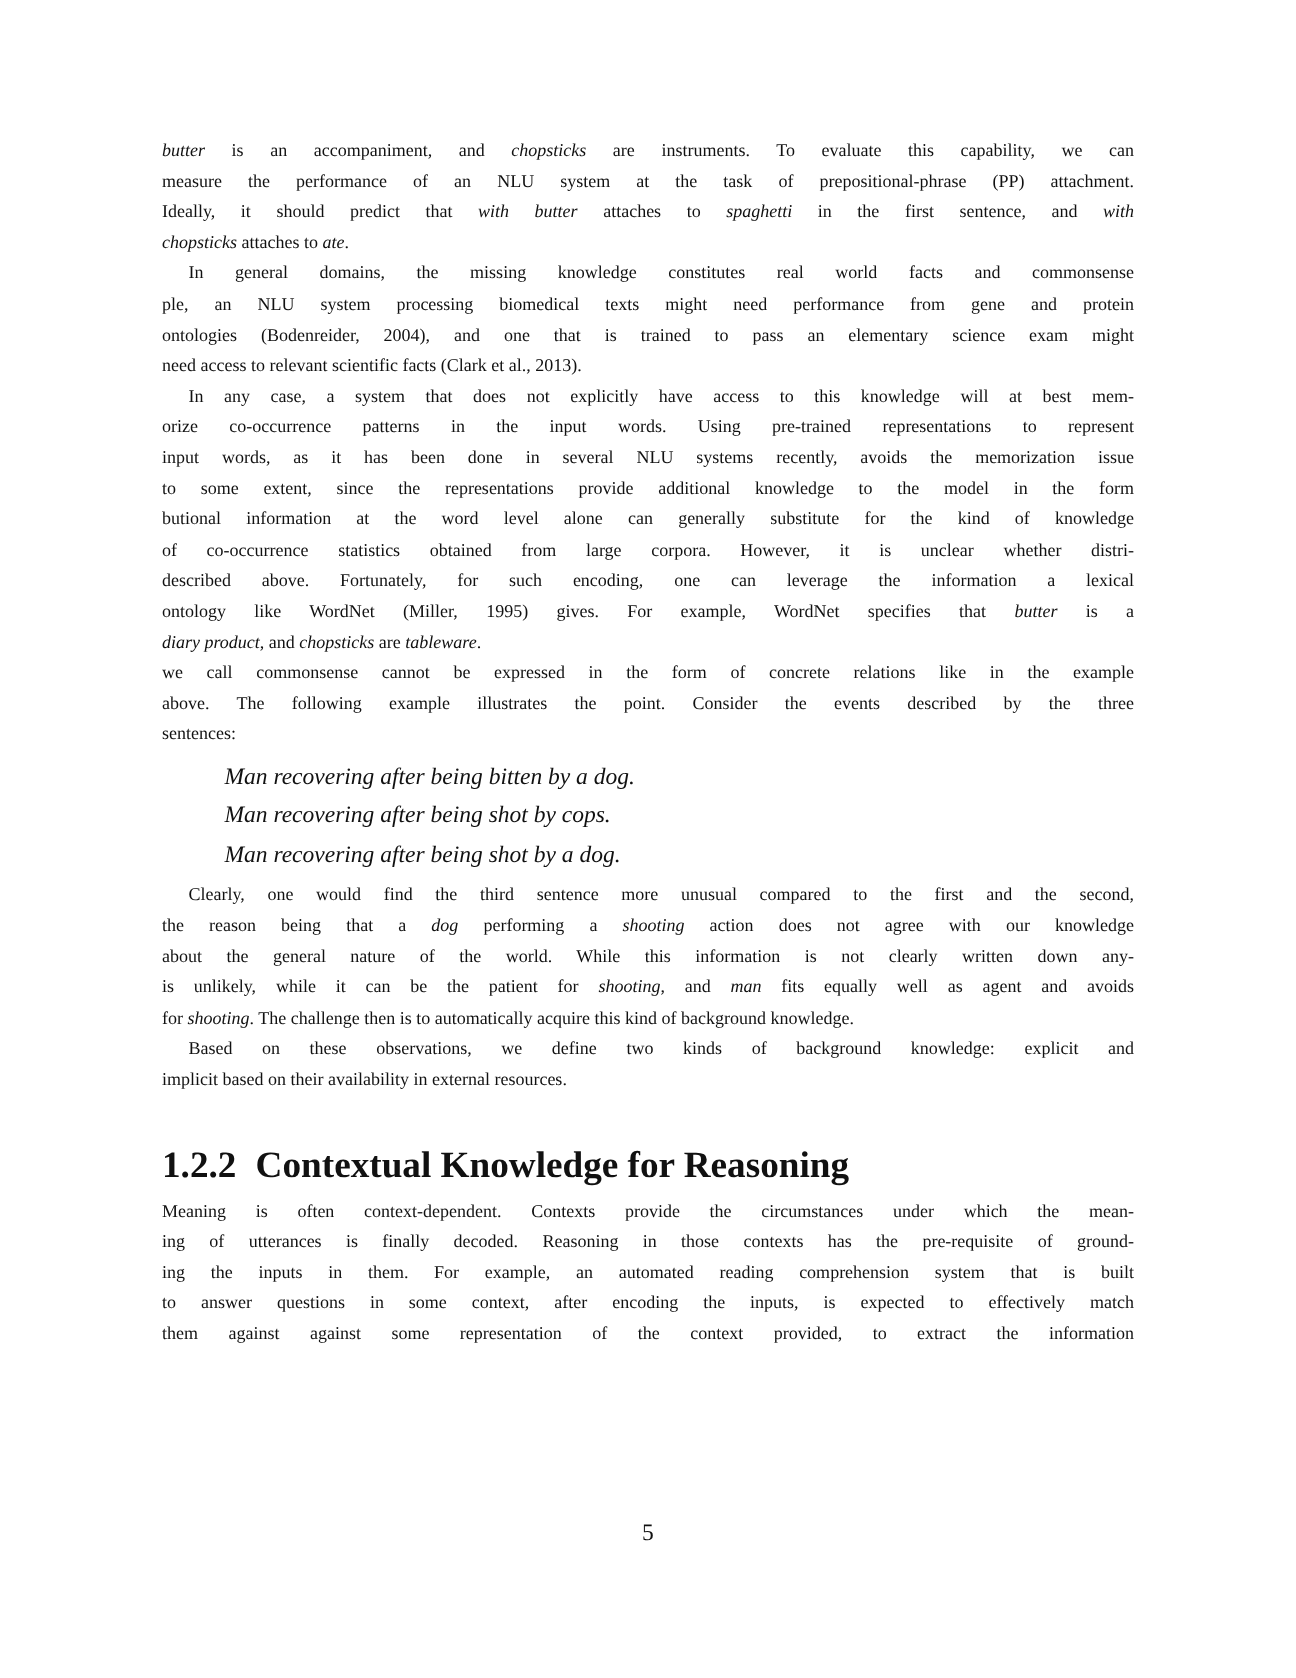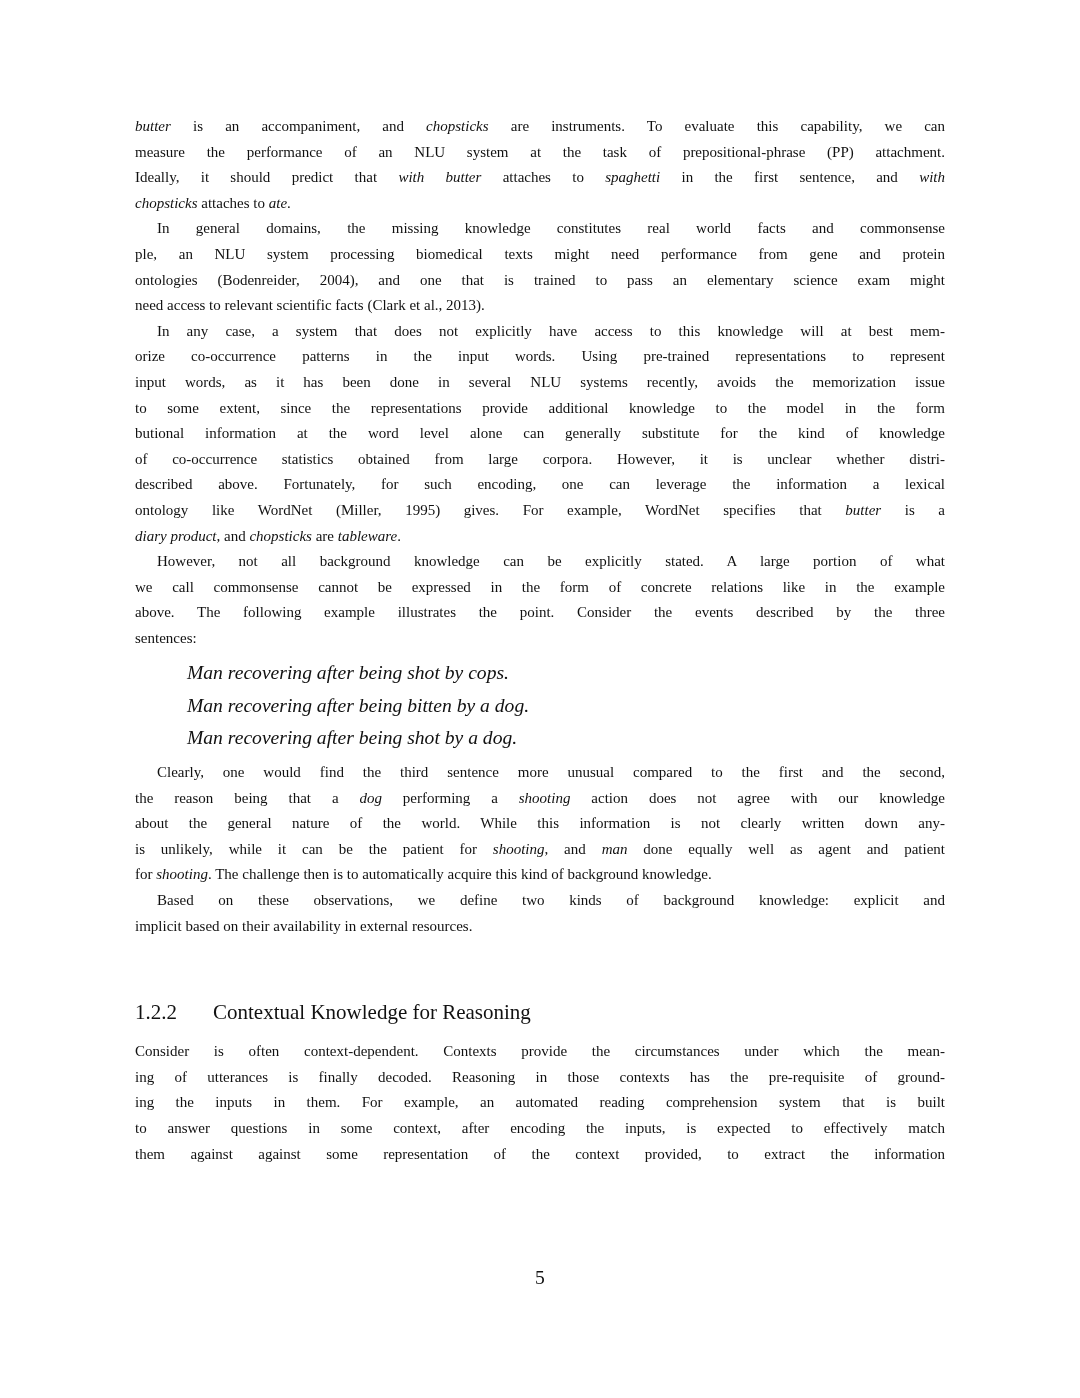--- a/index.html
+++ b/index.html
@@ -44,25 +44,25 @@
       padding-left: 52px;
       font-style: italic;
       white-space: nowrap;
     }
     .gap-ex-top { height: 6px; }
     .gap-ex-bottom { height: 5px; }
     i, .it { font-style: italic; }
     b { font-weight: normal; }
     .section-heading {
       display: block;
-      font-size: 21px;
-      font-weight: normal;
+      font-size: 31px;
+      font-weight: bold;
       line-height: 30px;
       height: 30px;
-      margin-top: 58px;
+      margin-top: 42px;
       margin-bottom: 12px;
       white-space: nowrap;
     }
     .section-heading .num {
       display: inline-block;
       width: 78px;
     }
     .page-number {
       position: absolute;
       left: 0;
@@ -98,53 +98,52 @@
       <span class="line"><span>input words, as it has been done in several NLU systems recently, avoids the memorization issue</span></span>
       <span class="line"><span>to some extent, since the representations provide additional knowledge to the model in the form</span></span>
       <span class="line"><span>butional information at the word level alone can generally substitute for the kind of knowledge</span></span>
       <span class="line"><span>of co-occurrence statistics obtained from large corpora. However, it is unclear whether distri-</span></span>
       <span class="line"><span>described above. Fortunately, for such encoding, one can leverage the information a lexical</span></span>
       <span class="line"><span>ontology like WordNet (Miller, 1995) gives. For example, WordNet specifies that </span><i>butter</i><span> is a</span></span>
       <span class="line last"><i>diary product</i><span>, and </span><i>chopsticks</i><span> are </span><i>tableware</i><span>.</span></span>
     </div>
 
   <div class="paragraph">
-      <span class="line indent"><span>However, not all background knowledge can be explicitly stated. A large portion of what</span></span>
       <span class="line"><span>we call commonsense cannot be expressed in the form of concrete relations like in the example</span></span>
       <span class="line"><span>above. The following example illustrates the point. Consider the events described by the three</span></span>
       <span class="line last"><span>sentences:</span></span>
     </div>
 
   <div class="gap-ex-top"></div>
   <div class="examples">
+    <span class="example">Man recovering after being bitten by a dog.</span>
     <span class="example">Man recovering after being shot by cops.</span>
-    <span class="example">Man recovering after being bitten by a dog.</span>
     <span class="example">Man recovering after being shot by a dog.</span>
   </div>
   <div class="gap-ex-bottom"></div>
 
   <div class="paragraph">
       <span class="line indent"><span>Clearly, one would find the third sentence more unusual compared to the first and the second,</span></span>
       <span class="line"><span>the reason being that a </span><i>dog</i><span> performing a </span><i>shooting</i><span> action does not agree with our knowledge</span></span>
       <span class="line"><span>about the general nature of the world. While this information is not clearly written down any-</span></span>
-      <span class="line"><span>is unlikely, while it can be the patient for </span><i>shooting</i><span>, and </span><i>man</i><span> done equally well as agent and patient</span></span>
+      <span class="line"><span>is unlikely, while it can be the patient for </span><i>shooting</i><span>, and </span><i>man</i><span> fits equally well as agent and avoids</span></span>
       <span class="line last"><span>for </span><i>shooting</i><span>. The challenge then is to automatically acquire this kind of background knowledge.</span></span>
     </div>
 
   <div class="paragraph">
       <span class="line indent"><span>Based on these observations, we define two kinds of background knowledge: </span><b>explicit</b><span> and</span></span>
       <span class="line last"><b>implicit</b><span> based on their availability in external resources.</span></span>
     </div>
 
   <div class="section-heading">
     <span class="num">1.2.2</span><span>Contextual Knowledge for Reasoning</span>
   </div>
 
   <div class="paragraph">
-      <span class="line"><span>Consider is often context-dependent. Contexts provide the circumstances under which the mean-</span></span>
+      <span class="line"><span>Meaning is often context-dependent. Contexts provide the circumstances under which the mean-</span></span>
       <span class="line"><span>ing of utterances is finally decoded. Reasoning in those contexts has the pre-requisite of ground-</span></span>
       <span class="line"><span>ing the inputs in them. For example, an automated reading comprehension system that is built</span></span>
       <span class="line"><span>to answer questions in some context, after encoding the inputs, is expected to effectively match</span></span>
       <span class="line"><span>them against against some representation of the context provided, to extract the information</span></span>
     </div>
 
 </div>
 
 <div class="page-number">5</div>
 

